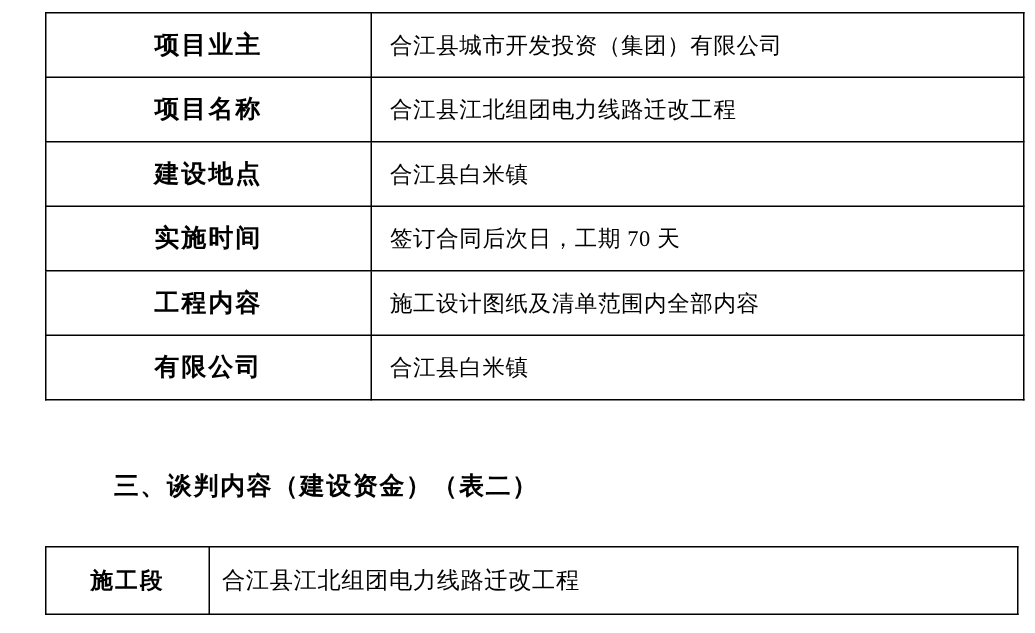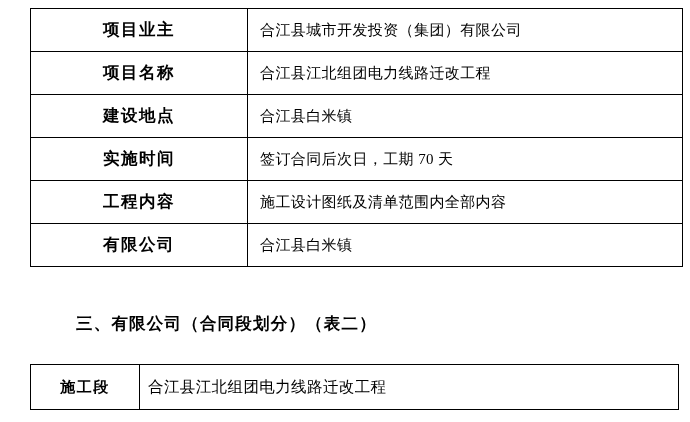--- a/index.html
+++ b/index.html
@@ -116,21 +116,21 @@
         <td class="label-cell">工程内容</td>
         <td class="value-cell">施工设计图纸及清单范围内全部内容</td>
       </tr>
       <tr>
         <td class="label-cell">有限公司</td>
         <td class="value-cell">合江县白米镇</td>
       </tr>
     </tbody>
   </table>
 
-  <div id="section-heading">三、有限公司（合同段划分）（表二）</div>
+  <div id="section-heading">三、谈判内容（建设资金）（表二）</div>
 
   <table class="doc-table" id="table-two">
     <tbody>
       <tr>
         <td class="label-cell">施工段</td>
         <td class="value-cell">合江县江北组团电力线路迁改工程</td>
       </tr>
     </tbody>
   </table>
 

